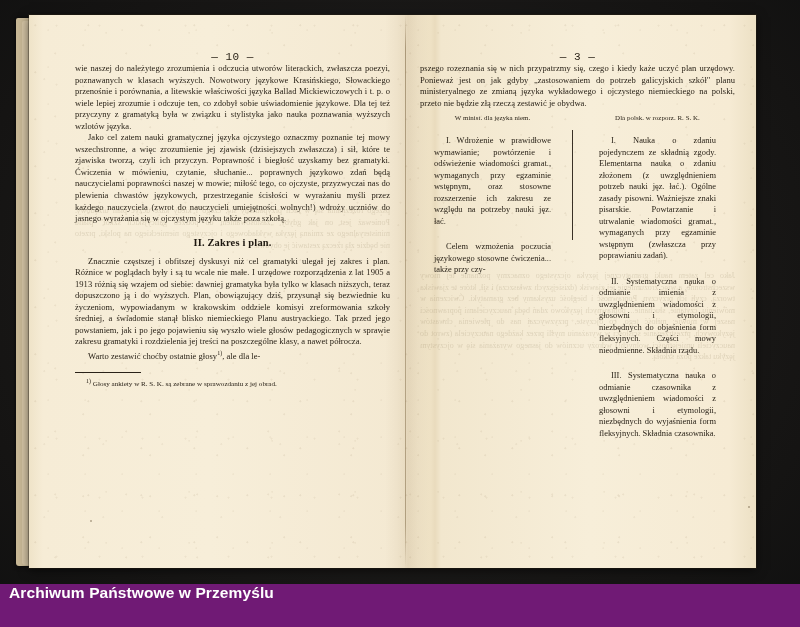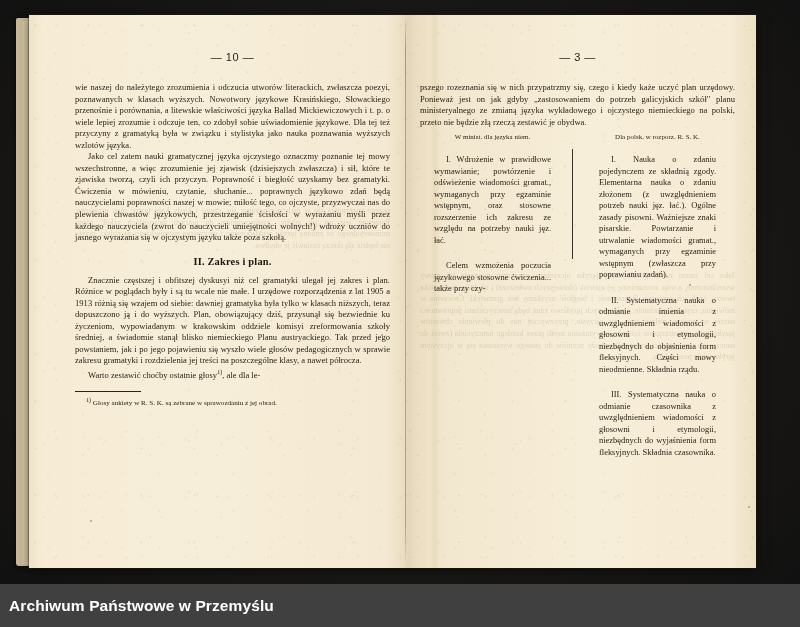--- a/index.html
+++ b/index.html
@@ -139,22 +139,21 @@
   }
   #page-left  { left: 46px;  width: 315px; }
   #page-right { left: 391px; width: 315px; }
 
   .folio {
     text-align: center;
     font-size: 11px;
     letter-spacing: .5px;
     color: #241d13;
     margin-top: 36px;
-    margin-bottom: 19px;
-    font-family: Liberation Sans, sans-serif;
+    font-family: Liberation Mono, monospace;
   }
 
   .body-text {
     font-size: 8.55px;
     line-height: 11.55px;
     text-align: justify;
     color: #231c12;
     letter-spacing: .02px;
     -webkit-hyphens: none;
     hyphens: none;
@@ -221,23 +220,22 @@
   .subcol-text p { margin: 14px; text-indent: 12px; }
   .subcol-text p.gap { margin-top: 11.5px; }
 
   
   #watermark-bar {
     position: absolute;
     left: 0;
     bottom: 0;
     width: 800px;
     height: 43px;
-    background: #404040;
+    background: #701a75;
     display: flex;
-    align-items: center;
   }
   #watermark-text {
     color: #ffffff;
     font-family: "Liberation Sans", sans-serif;
     font-size: 15.5px;
     font-weight: bold;
     letter-spacing: .1px;
     padding-left: 9px;
   }
 

